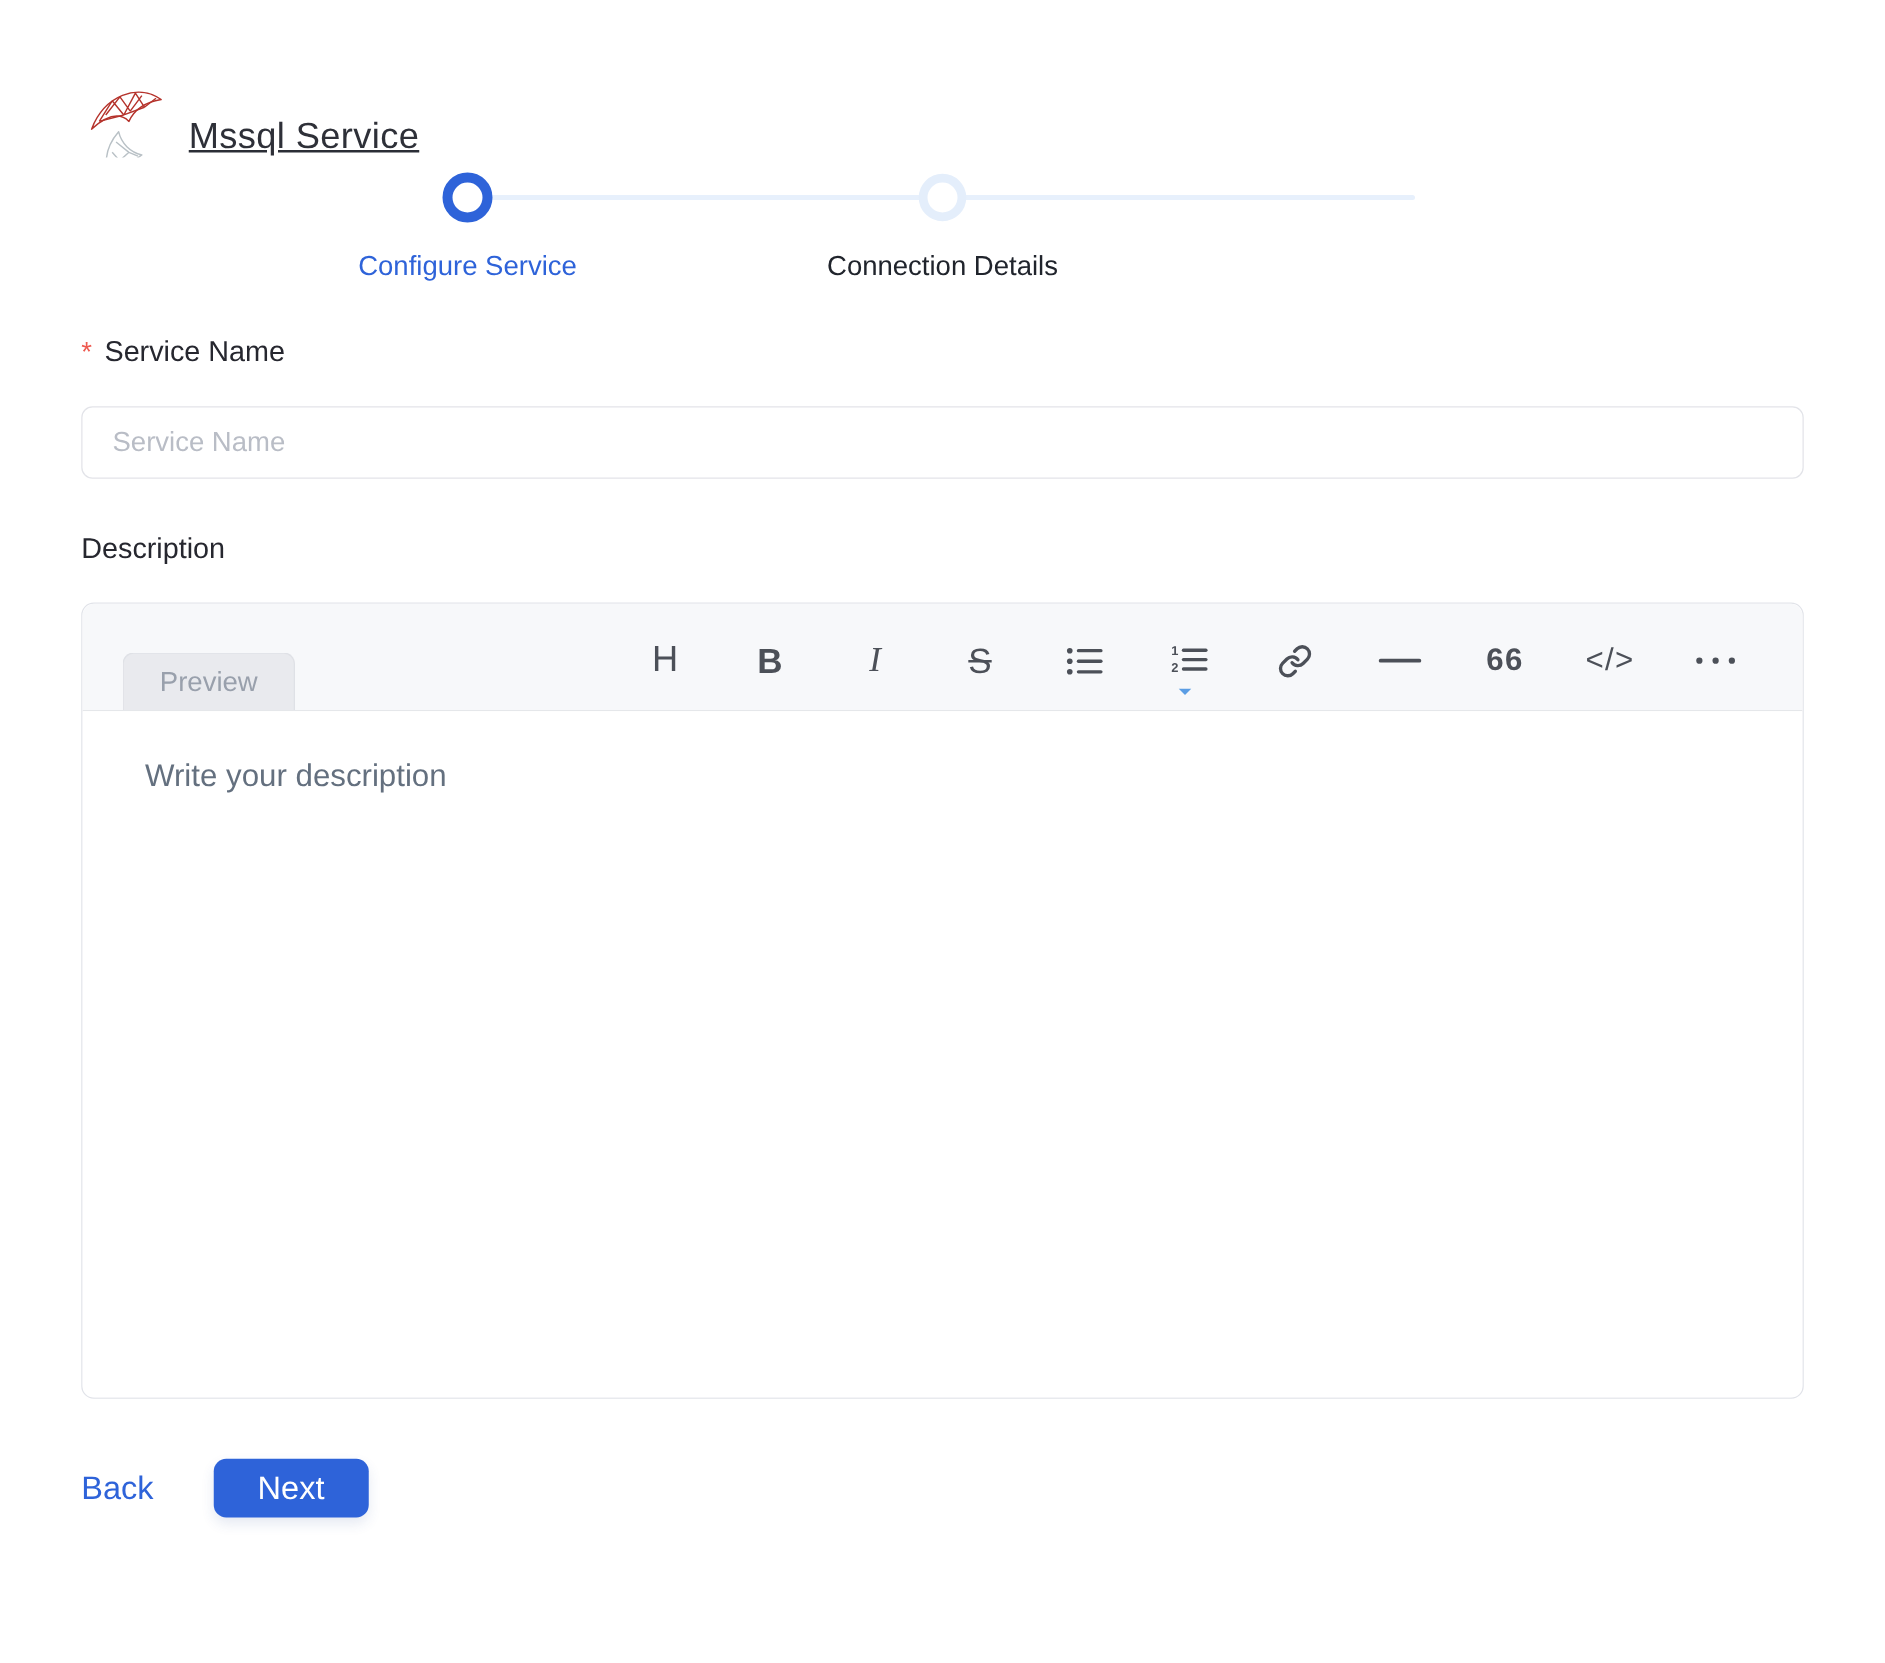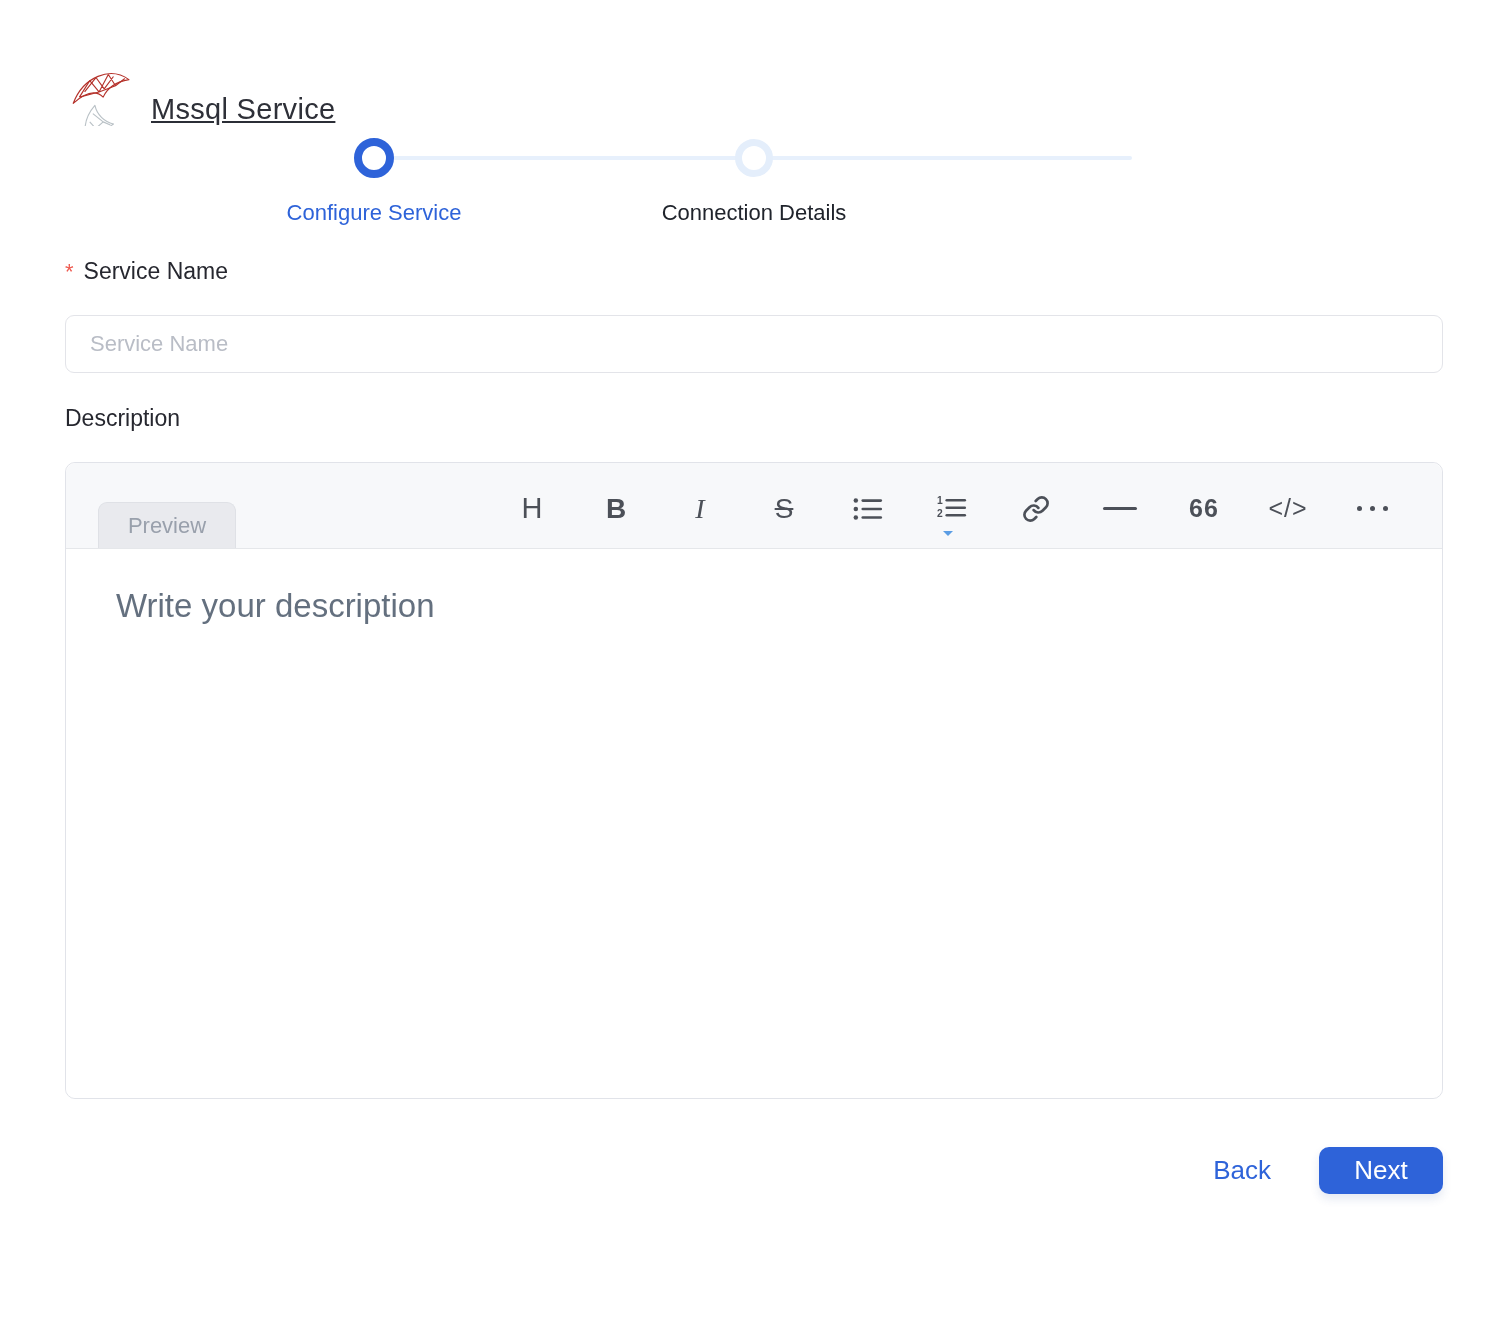--- a/index.html
+++ b/index.html
@@ -20,21 +20,21 @@
   .circle-wrap { height: 40px; display: flex; align-items: center; justify-content: center; }
   .circle { border-radius: 50%; background: #ffffff; display: flex; align-items: center; justify-content: center; position: relative; z-index: 1; }
   .circle.completed { width: 38px; height: 38px; background: #e4eefb; }
   .circle.active { width: 40px; height: 40px; border: 8px solid #2e63d9; }
   .circle.pending { width: 38px; height: 38px; border: 7px solid #e4eefb; }
   .step-label { margin-top: 22px; font-size: 22px; font-weight: 500; }
   .step-label.lbl-blue { color: #2e63d9; }
   .step-label.lbl-dark { color: #20242c; }
 
   
-  .field-label { margin-top: 32px; font-size: 23px; font-weight: 500; color: #26272f; }
+  .field-label { margin-top: 42px; font-size: 23px; font-weight: 500; color: #26272f; }
   .req-mark { color: #ee5a50; margin-right: 10px; font-size: 22px; }
   .text-input { display: block; margin-top: 30px; width: 100%; height: 58px; border: 1px solid #e3e4e9; border-radius: 9px; padding: 0 24px; font-size: 22px; color: #333a44; outline: none; font-family: "Liberation Sans", sans-serif; background: #fff; }
   .text-input::placeholder { color: #b9bdc6; }
 
   
   .editor-card { margin-top: 30px; height: 637px; border: 1px solid #e1e3e9; border-radius: 10px; display: flex; flex-direction: column; background: #fff; }
   .editor-header { position: relative; height: 86px; background: #f7f8fa; border-bottom: 1px solid #e5e7ea; border-radius: 10px 10px 0 0; display: flex; align-items: flex-end; padding-left: 32px; }
   .tab { min-width: 138px; height: 46px; display: flex; align-items: center; justify-content: center; font-size: 22px; border-radius: 9px 9px 0 0; cursor: pointer; padding: 0 26px; }
   .tab.active { background: #ffffff; color: #3a3e46; font-weight: 600; height: 70px; margin-bottom: -9px; position: relative; z-index: 2; }
   .tab.inactive { background: #e9eaee; color: #99a0ac; font-weight: 500; border: 1px solid #dfe1e6; border-bottom: none; }
@@ -44,25 +44,25 @@
   .g-bold { font-size: 28px; font-weight: 800; }
   .g-italic { font-size: 28px; font-style: italic; font-family: "Liberation Serif", serif; }
   .g-strike { font-size: 28px; font-weight: 400; text-decoration: line-through; }
   .g-quote { font-size: 25px; font-weight: 700; letter-spacing: 1px; }
   .g-code { font-size: 25px; font-weight: 500; letter-spacing: 1px; }
   .hr-bar { width: 34px; height: 3px; background: #4c5058; border-radius: 2px; }
   .dots { display: flex; gap: 8px; }
   .dots span { width: 5px; height: 5px; border-radius: 50%; background: #4c5058; }
   .ol-caret { position: absolute; left: 11px; bottom: -7px; width: 0; height: 0; border-left: 5px solid transparent; border-right: 5px solid transparent; border-top: 5px solid #5b9de4; }
   .editor-body { flex: 1; display: flex; border-radius: 0 0 10px 10px; overflow: hidden; }
-  .editor-textarea { flex: 1; border: none; outline: none; resize: none; padding: 38px 50px; font-size: 33px; color: #374151; font-family: "Liberation Sans", sans-serif; background: #fff; }
+  .editor-textarea { flex: 1; border: none; outline: none; resize: none; padding: 38px 50px; font-size: 25px; color: #374151; font-family: "Liberation Sans", sans-serif; background: #fff; }
   .editor-textarea::placeholder { color: #64707f; }
 
   
-  .footer-row { display: flex; justify-content: flex-end; align-items: center; gap: 48px; margin-top: 48px; }
+  .footer-row { display: flex; align-items: center; gap: 48px; margin-top: 48px; }
   .back-btn { border: none; background: none; color: #2e63d9; font-size: 26px; font-weight: 500; cursor: pointer; font-family: "Liberation Sans", sans-serif; }
   .next-btn { width: 124px; height: 47px; border: none; border-radius: 10px; background: #2e63d9; color: #ffffff; font-size: 26px; font-weight: 500; cursor: pointer; font-family: "Liberation Sans", sans-serif; box-shadow: 0 5px 10px rgba(40, 70, 150, 0.12); }
 </style>
 </head>
 <body>
 
 <div class="page">
 
   <div class="header-row">
     <span class="logo">

